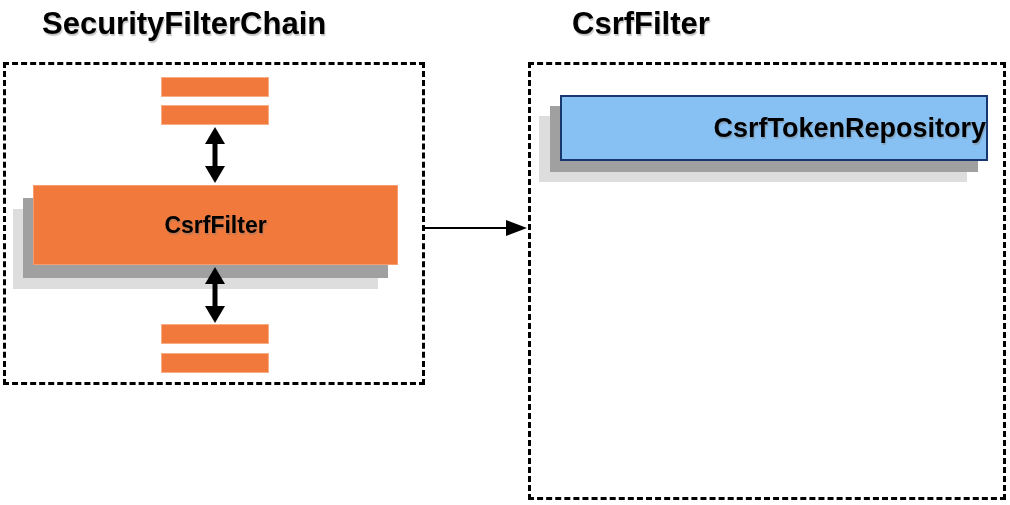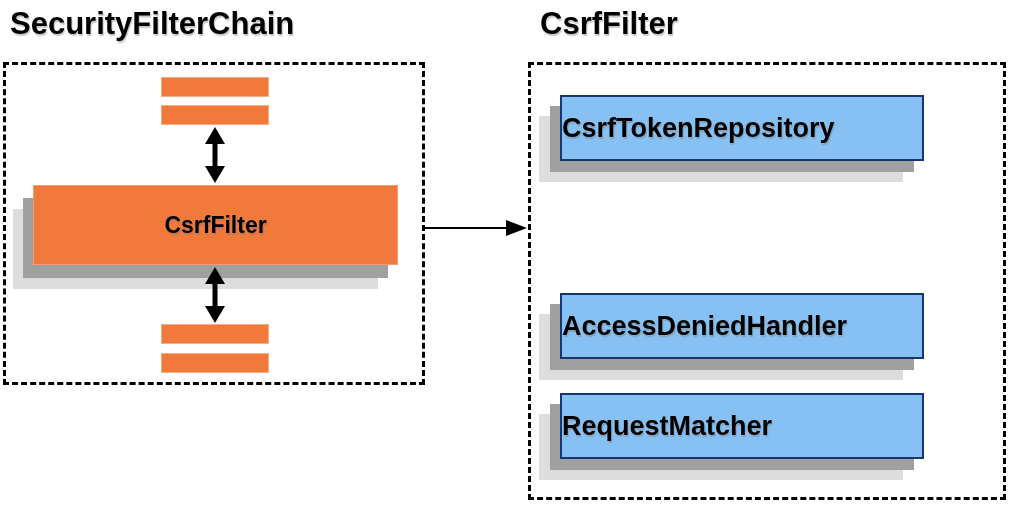--- a/index.html
+++ b/index.html
@@ -15,20 +15,21 @@
     background: #ffffff;
     overflow: hidden;
   }
   .panel-title {
     position: absolute;
     font-size: 31px;
     font-weight: bold;
     color: #000000;
     text-shadow: 1px 2px 1px rgba(130,130,130,0.45);
     white-space: nowrap;
+    margin-left: 32px;
   }
   .title-left  { left: 10px; top: 6px; }
   .title-right { left: 540px; top: 6px; }
 
   .dashed-box {
     position: absolute;
     border: 3px dashed #000000;
     box-sizing: border-box;
     background: transparent;
   }
@@ -66,29 +67,29 @@
   .orange-box .box-label {
     font-size: 23px;
     font-weight: bold;
     color: #000000;
     text-shadow: 1px 2px 1px rgba(120,120,120,0.4);
   }
 
   .component-box {
     position: absolute;
     left: 560px;
-    width: 364px;
+    width: 428px;
     height: 66px;
     background: #87C1F3;
     border: 2px solid #17376E;
     box-sizing: border-box;
     box-shadow: -10px 11px 0 #A0A0A0, -21px 21px 0 #DDDDDD;
     display: flex;
     align-items: center;
-    justify-content: flex-start;
+    justify-content: flex-end;
   }
   .comp1 { top: 95px; }
   .comp2 { top: 195px; }
   .comp3 { top: 293px; }
   .comp4 { top: 393px; }
   .component-box .box-label {
     font-size: 27px;
     font-weight: bold;
     color: #000000;
     text-shadow: 1px 2px 1px rgba(120,120,120,0.4);
@@ -122,26 +123,20 @@
   <div class="orange-box">
     <span class="box-label">CsrfFilter</span>
   </div>
 
   <div class="filter-bar bar3"></div>
   <div class="filter-bar bar4"></div>
 
   <div class="component-box comp1">
     <span class="box-label">CsrfTokenRepository</span>
   </div>
-  <div class="component-box comp3">
-    <span class="box-label">AccessDeniedHandler</span>
-  </div>
-  <div class="component-box comp4">
-    <span class="box-label">RequestMatcher</span>
-  </div>
 
   <svg class="arrows-overlay" viewBox="0 0 1010 505" xmlns="http://www.w3.org/2000/svg">
 
     <g>
       <line x1="215" y1="141" x2="215" y2="169" stroke="#000000" stroke-width="5"></line>
       <polygon points="215,127 225,144 205,144" fill="#000000"></polygon>
       <polygon points="215,183 225,166 205,166" fill="#000000"></polygon>
     </g>
 
     <g>

